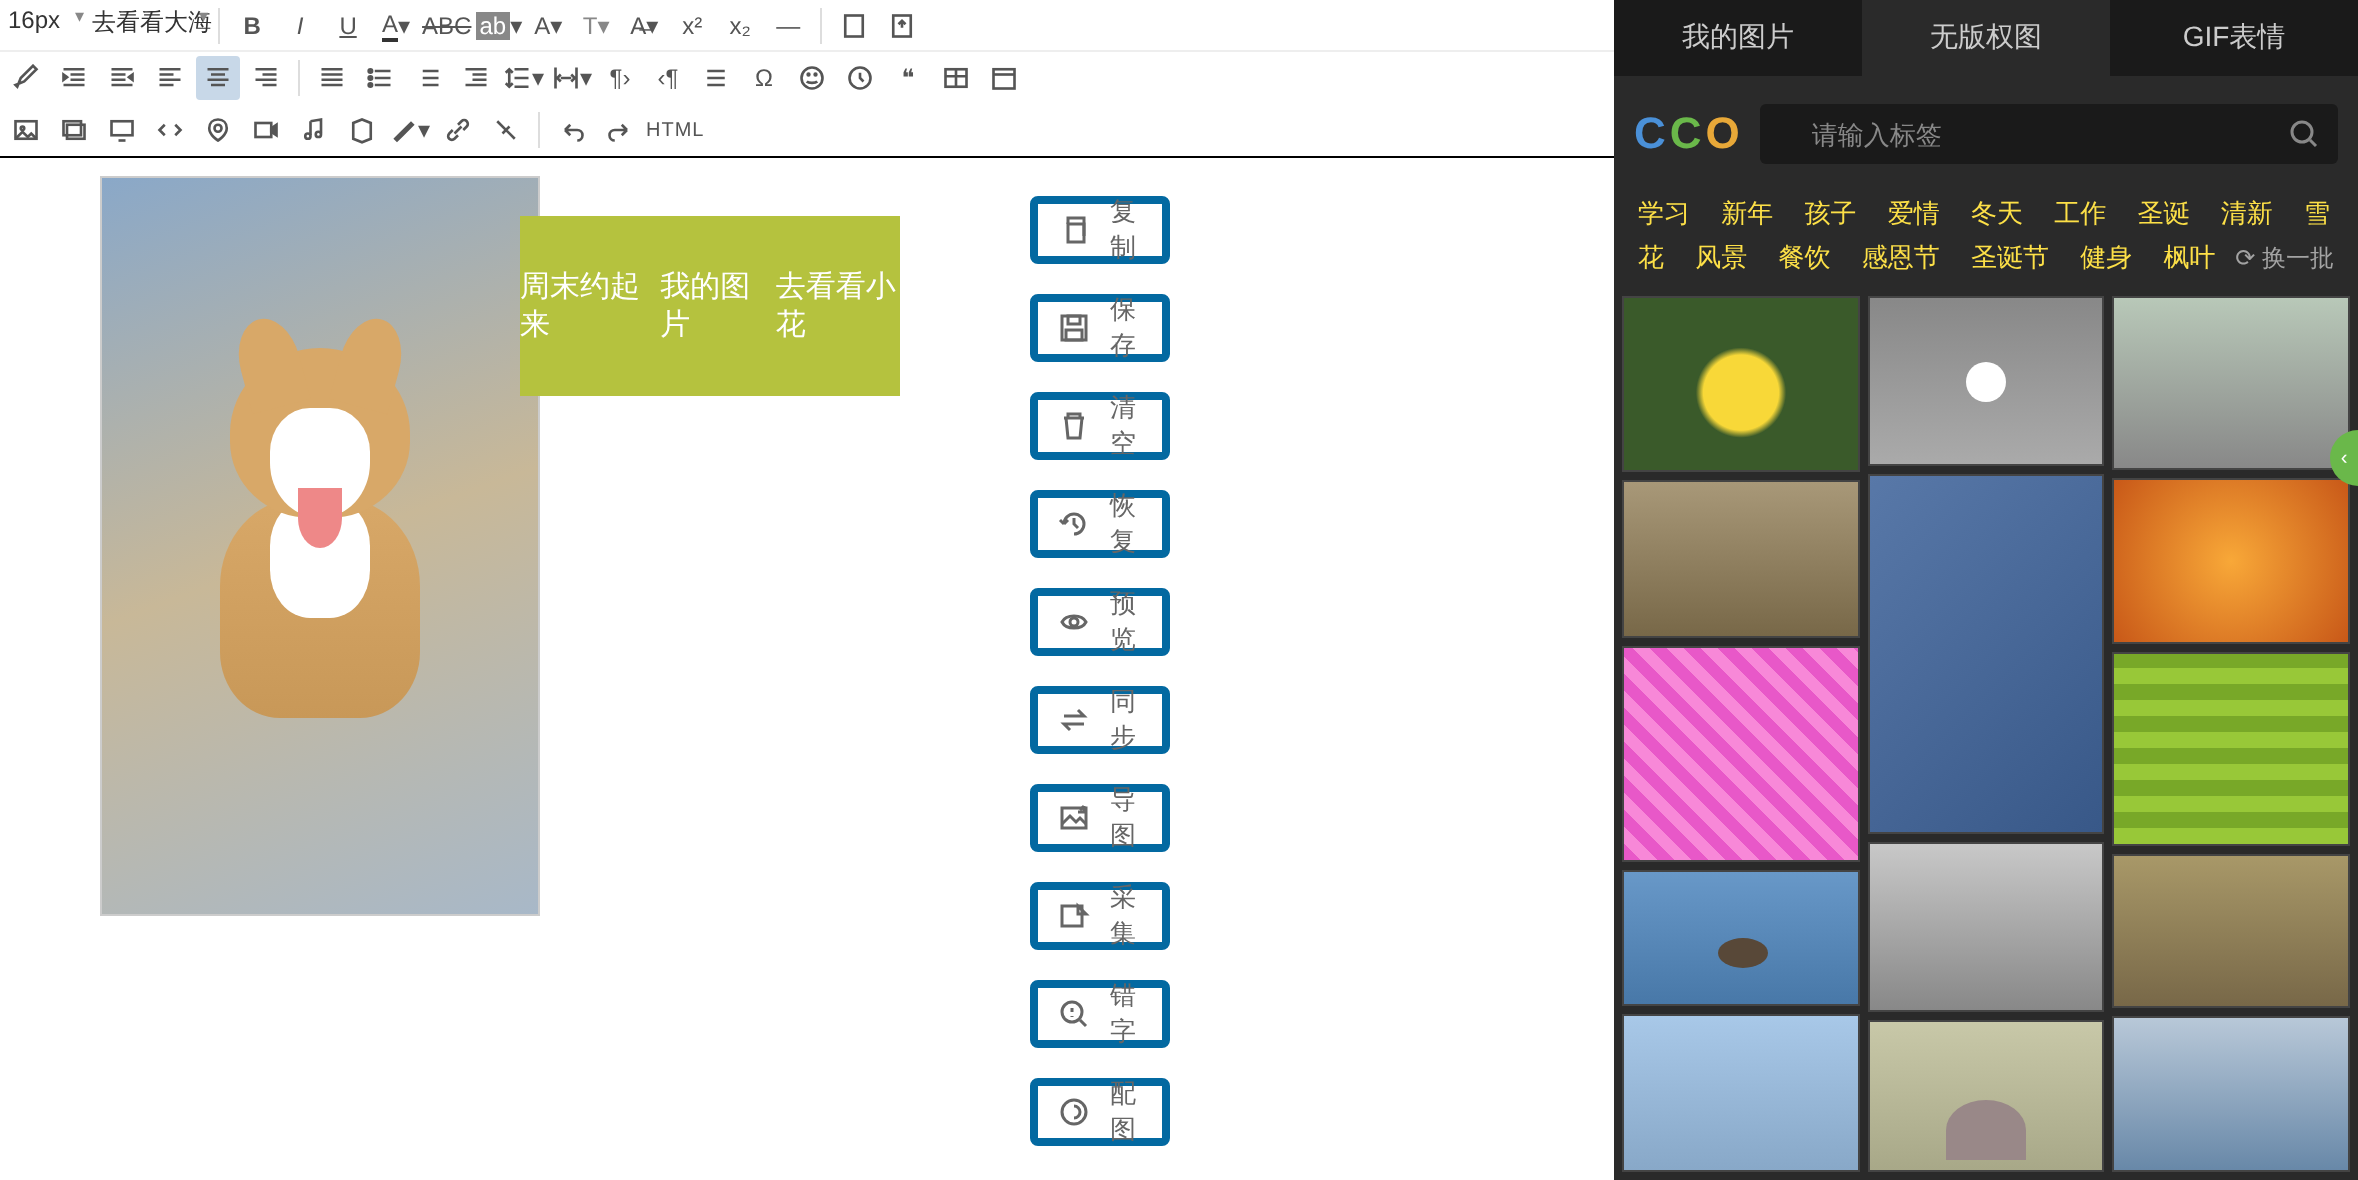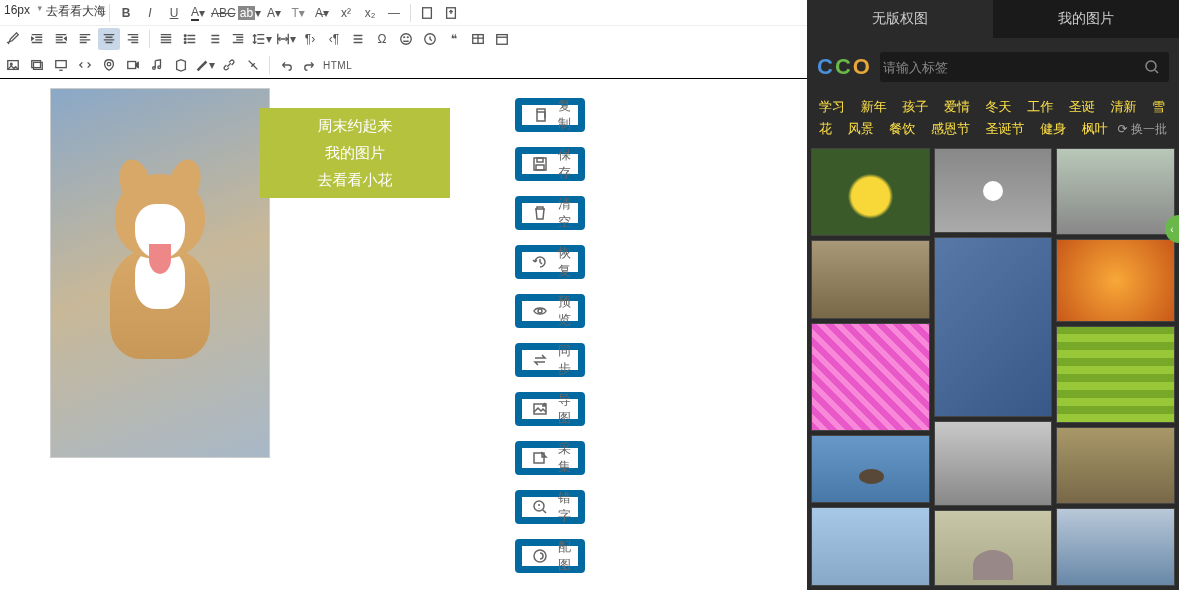--- a/index.html
+++ b/index.html
@@ -20,37 +20,37 @@
 .editor-img { width: 220px; height: 370px; background: linear-gradient(160deg,#8aa8c8 0%,#c8b898 50%,#a8b8c8 100%); border: 1px solid #ccc; position: relative; }
 .dog { position: absolute; left: 50%; top: 50%; transform: translate(-50%,-45%); width: 140px; height: 220px; }
 .dog-head { position: absolute; top: 0; left: 50%; transform: translateX(-50%); width: 90px; height: 85px; background: #d8a868; border-radius: 50% 50% 45% 45%; }
 .dog-ear { position: absolute; width: 30px; height: 45px; background: #d8a868; border-radius: 50% 50% 0 0; top: -15px; }
 .dog-ear.l { left: 5px; transform: rotate(-15deg); }
 .dog-ear.r { right: 5px; transform: rotate(15deg); }
 .dog-face { position: absolute; left: 50%; top: 30px; transform: translateX(-50%); width: 50px; height: 55px; background: #fff; border-radius: 40% 40% 50% 50%; }
 .dog-tongue { position: absolute; left: 50%; bottom: -15px; transform: translateX(-50%); width: 22px; height: 30px; background: #e88; border-radius: 0 0 50% 50%; }
 .dog-body { position: absolute; top: 75px; left: 50%; transform: translateX(-50%); width: 100px; height: 110px; background: linear-gradient(#d8a868,#c89858); border-radius: 40% 40% 30% 30%; }
 .dog-chest { position: absolute; top: 0; left: 50%; transform: translateX(-50%); width: 50px; height: 60px; background: #fff; border-radius: 40%; }
-.editor-overlay { position: absolute; left: 260px; top: 108px; width: 190px; height: 90px; background: #b5c23e; color: #fff; font-size: 15px; display: flex; flex-direction: column; justify-content: center; align-items: center; gap: 8px; }
+.editor-overlay { position: absolute; left: 260px; top: 108px; width: 190px; height: 90px; background: #b5c23e; color: #fff; font-size: 15px; display: flex; flex-direction: row; justify-content: center; align-items: center; gap: 8px; }
 
 
 .actions { position: absolute; left: 515px; top: 98px; width: 70px; display: flex; flex-direction: column; gap: 15px; }
-.action-btn { display: flex; align-items: center; gap: 10px; height: 34px; background: #fff; border: 7px solid #0369a1; border-radius: 4px; padding: 0 10px; cursor: pointer; color: #666; font-size: 13px; }
+.action-btn { display: flex; align-items: center; gap: 10px; height: 34px; background: #fff; border: 4px solid #0369a1; border-radius: 4px; padding: 0 10px; cursor: pointer; color: #666; font-size: 13px; }
 .action-btn svg, .action-btn .ai { width: 16px; height: 16px; flex-shrink: 0; }
 
 
 .right-panel { position: absolute; right: 0; top: 0; width: 372px; height: 590px; background: #2a2a2a; color: #ccc; display: flex; flex-direction: column; }
 .rp-tabs { display: flex; height: 38px; background: #1a1a1a; }
 .rp-tab { flex: 1; display: flex; align-items: center; justify-content: center; cursor: pointer; font-size: 14px; color: #ccc; }
 .rp-tab.active { background: #2a2a2a; }
 .rp-search { display: flex; align-items: center; padding: 14px 10px 10px; gap: 10px; }
 .cco-logo { display: flex; gap: 2px; font-weight: bold; font-size: 22px; }
 .cco-logo span:nth-child(1){ color:#4a90d8; } .cco-logo span:nth-child(2){ color:#6ab84a; } .cco-logo span:nth-child(3){ color:#e8a838; }
 .search-box { flex: 1; display: flex; background: #1a1a1a; border-radius: 3px; height: 30px; }
-.search-input { flex: 1; background: transparent; border: none; color: #0ea5e9; padding: 0 3px; outline: none; font-size: 13px; }
+.search-input { flex: 1; background: transparent; border: none; color: #0ea5e9; padding: 0 26px; outline: none; font-size: 13px; }
 .search-input::placeholder { color: #888; }
 .search-btn { width: 34px; display: flex; align-items: center; justify-content: center; cursor: pointer; color: #888; }
 .rp-tags { padding: 4px 12px 4px; font-size: 13px; line-height: 22px; position: relative; }
 .rp-tags a { color: #fde047; margin-right: 12px; cursor: pointer; }
 .rp-refresh { position: absolute; right: 12px; bottom: 4px; color: #a3a3a3; cursor: pointer; font-size: 12px; }
 .rp-gallery { flex: 1; overflow: auto; padding: 4px; display: flex; gap: 4px; }
 .gcol { flex: 1; display: flex; flex-direction: column; gap: 4px; }
 .thumb { width: 100%; border: 1px solid #444; cursor: pointer; }
 .thumb.th-flower { height: 90px; background: radial-gradient(circle at 50% 55%, #f8d838 25%, #3a5a2a 30%); }
 .thumb.th-stat { height: 90px; background: linear-gradient(#888,#aaa); position:relative; }
@@ -392,22 +392,23 @@
       <svg viewBox="0 0 16 16">
         <circle cx="8" cy="8" r="6"></circle>
         <path d="M8 5a3 3 0 010 6"></path>
       </svg>
       <span>配图</span>
     </div>
 </div>
 
 <div class="right-panel">
   <div class="rp-tabs">
+    <div class="rp-tab">我的图片</div>
     <div class="rp-tab active">无版权图</div>
-    <div class="rp-tab">我的图片</div>
+    <div class="rp-tab">GIF表情</div>
   </div>
   <div class="rp-search">
     <div class="cco-logo">
         <span>C</span>
         <span>C</span>
         <span>O</span>
       </div>
     <div class="search-box">
       <input class="search-input" placeholder="请输入标签" style="">
       <div class="search-btn">

